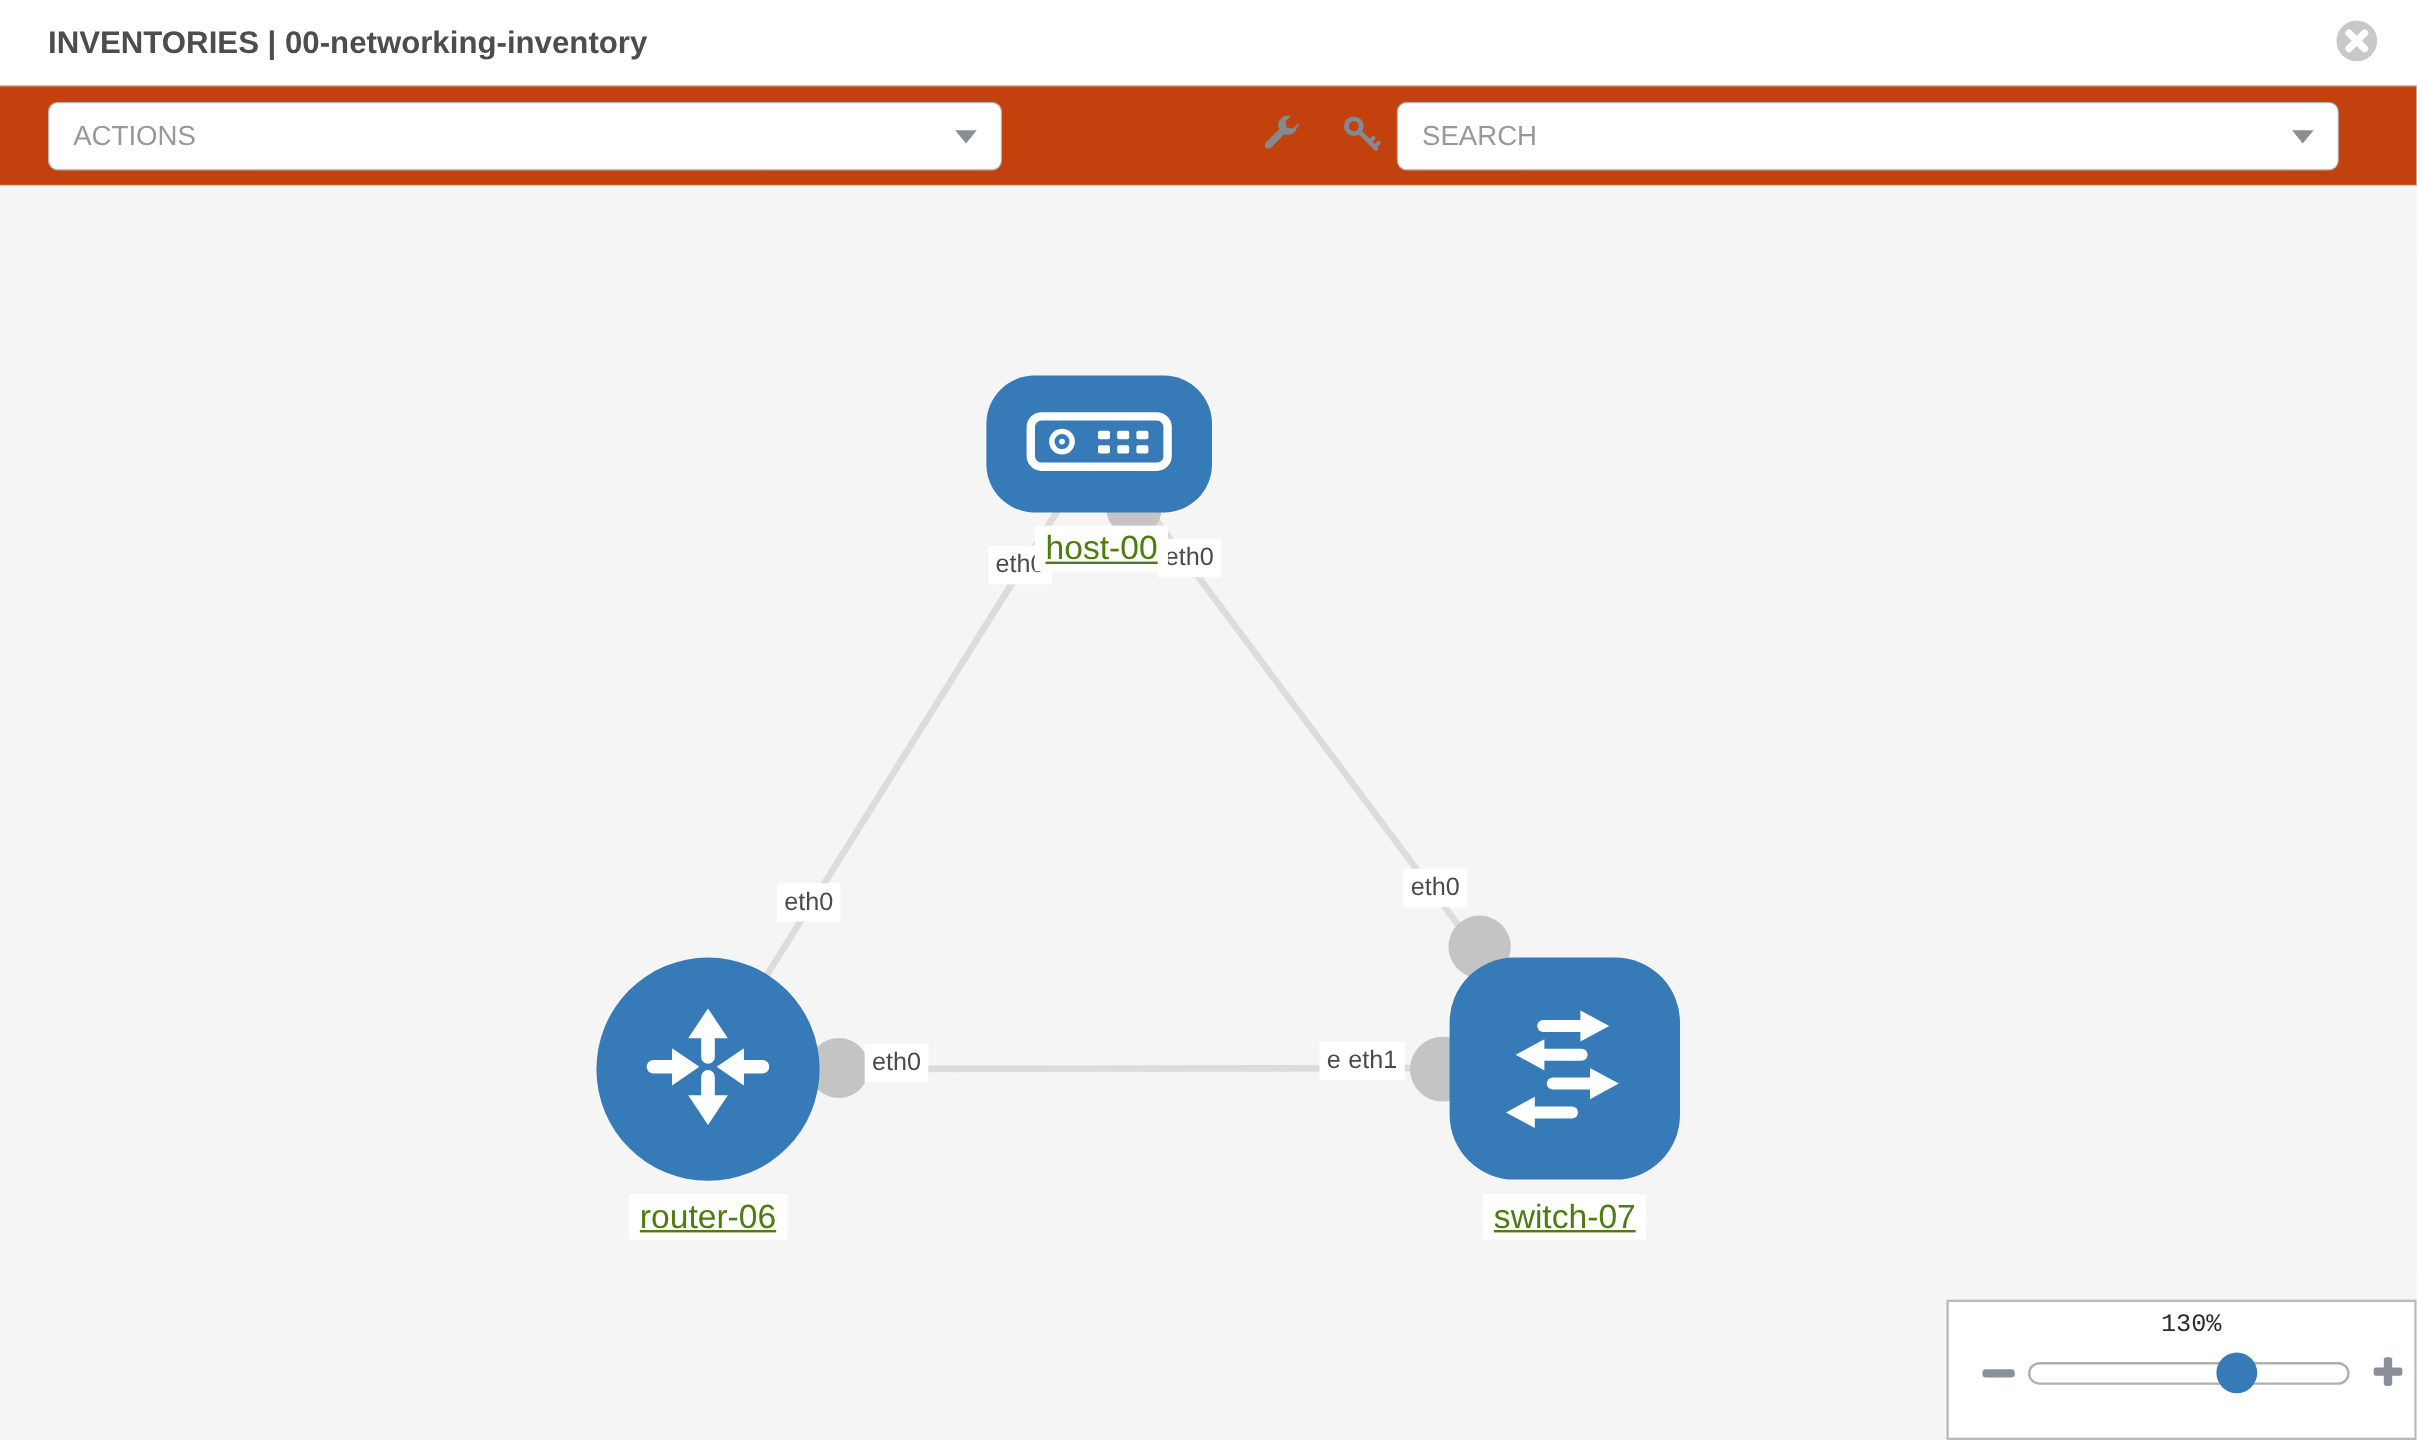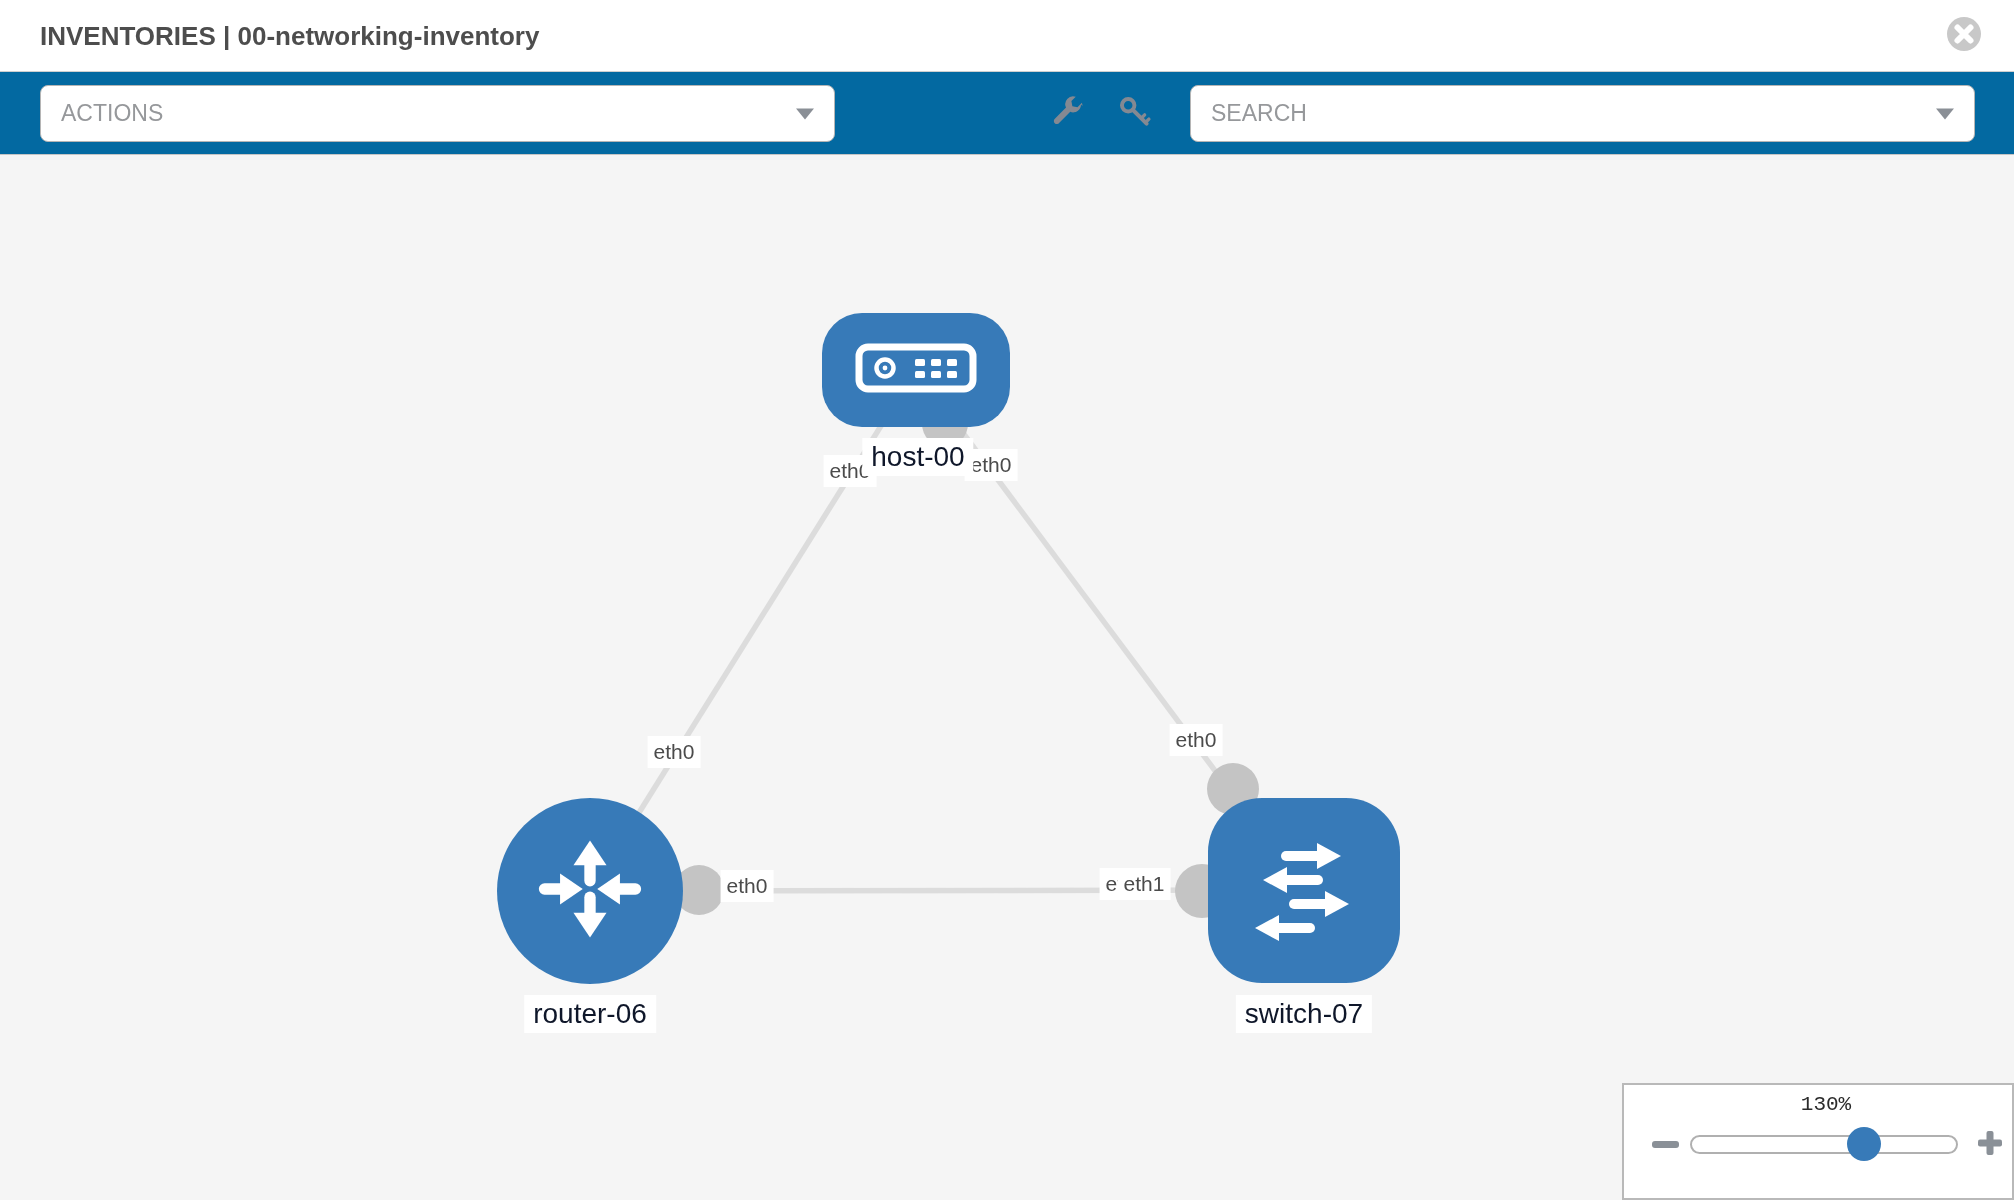--- a/index.html
+++ b/index.html
@@ -7,27 +7,27 @@
           font-family:"Liberation Sans",sans-serif;background:#fff;}
 
   
   .app-header{position:absolute;top:0;left:0;width:2014px;height:71px;background:#fff;z-index:10;}
   .app-title{position:absolute;left:40px;top:50%;transform:translateY(-50%);
              font-size:26px;font-weight:700;color:#4d4d4d;}
   .close-btn{position:absolute;left:1945px;top:15px;width:38px;height:38px;border:none;
              background:none;padding:0;cursor:pointer;}
 
   
-  .toolbar{position:absolute;top:71px;left:0;width:2014px;height:84px;background:#0369a1;
+  .toolbar{position:absolute;top:71px;left:0;width:2014px;height:84px;background:#c2410c;
            border-top:1px solid #cfcfcf;border-bottom:1px solid #c4c4c4;box-sizing:border-box;z-index:10;}
   .dropdown{position:absolute;top:13px;height:57px;background:#fff;border:1px solid #b5b5b5;
             border-radius:8px;display:flex;align-items:center;padding:0 20px;
             color:#96989b;font-size:23px;box-sizing:border-box;cursor:pointer;}
   .dd-actions{left:40px;width:795px;}
-  .dd-search{left:1190px;width:785px;text-align:center;}
+  .dd-search{left:1164px;width:785px;text-align:center;}
   .caret{position:absolute;right:20px;top:50%;transform:translateY(-50%);width:0;height:0;
          border-left:9px solid transparent;border-right:9px solid transparent;
          border-top:11px solid #8a8f96;}
   .icon-btn{position:absolute;top:13px;width:46px;height:57px;display:flex;align-items:center;
             justify-content:center;background:none;border:none;padding:0;cursor:pointer;}
   .btn-wrench{left:1044px;}
   .btn-key{left:1112px;}
 
   
   .canvas-bg{position:absolute;top:155px;left:0;width:2014px;height:1045px;background:#f5f5f5;z-index:0;}
@@ -35,21 +35,21 @@
   .net-svg line{stroke:#dcdcdc;stroke-width:5.5;}
   .net-svg circle{fill:#c4c4c4;}
 
   .node{position:absolute;z-index:2;background:#377ab8;display:flex;align-items:center;
         justify-content:center;cursor:pointer;}
   .node-host{left:822px;top:313px;width:188px;height:114px;border-radius:40px;}
   .node-router{left:497px;top:798px;width:186px;height:186px;border-radius:50%;}
   .node-switch{left:1208px;top:798px;width:192px;height:185px;border-radius:54px;}
 
   .lbl{position:absolute;transform:translate(-50%,-50%);background:#fff;white-space:nowrap;}
-  .node-lbl{font-size:28px;color:#0f172a;padding:3px 9px;z-index:4;}
+  .node-lbl{font-size:28px;color:#4d7c0f;padding:3px 9px;z-index:4;text-decoration:underline;}
   .if-lbl{font-size:21px;color:#4b4b4b;padding:4px 6px;z-index:3;}
   .if-front{z-index:4;}
 
   
   .zoom-panel{position:absolute;left:1622px;top:1083px;width:392px;height:117px;background:#fff;
               border:2px solid #b9b9b9;box-sizing:border-box;z-index:10;}
   .zoom-level{position:absolute;left:132px;top:8px;width:140px;text-align:center;
               font-size:21px;color:#2b2b2b;font-family:Liberation Mono, monospace;}
   .zoom-out{position:absolute;left:23px;top:44px;width:36px;height:30px;border:none;background:none;
             display:flex;align-items:center;justify-content:center;cursor:pointer;padding:0;}

